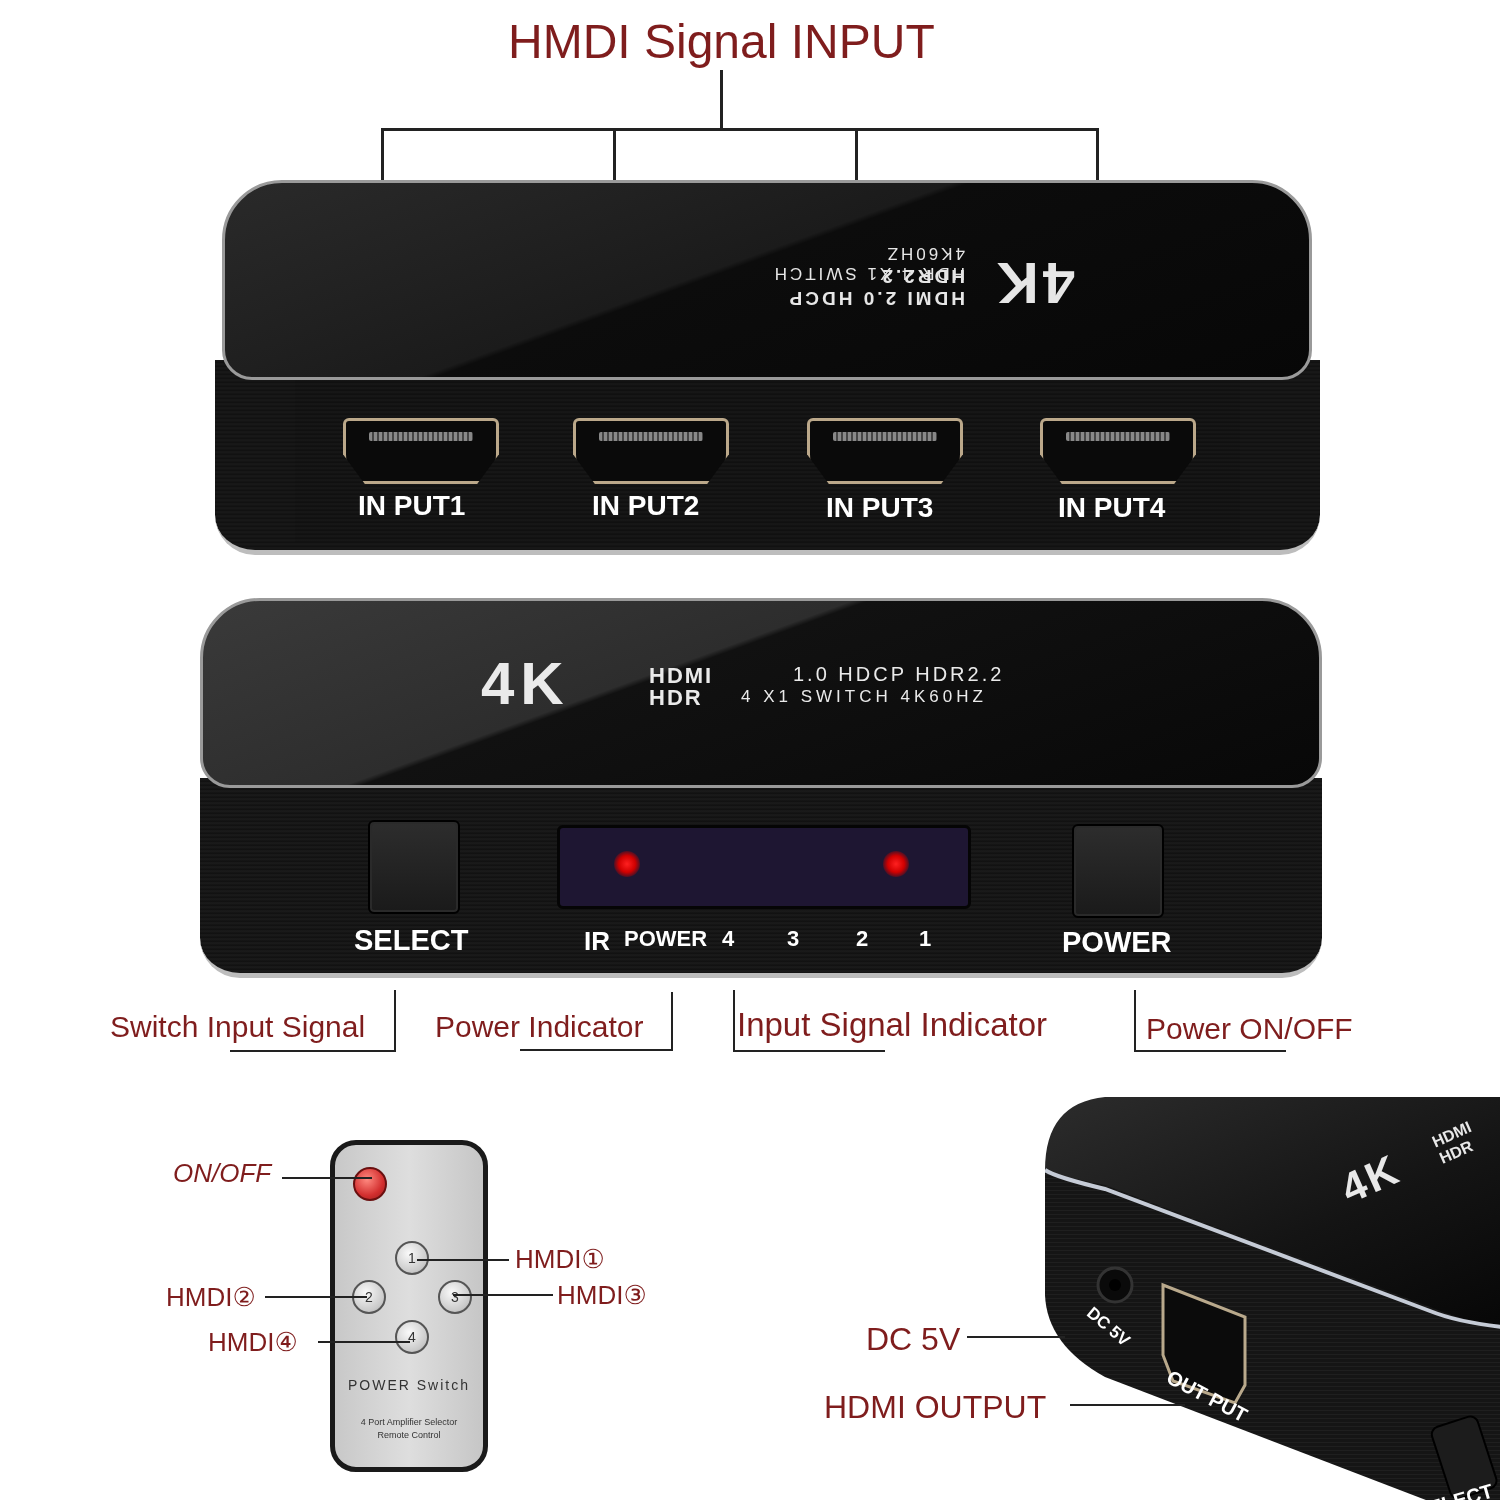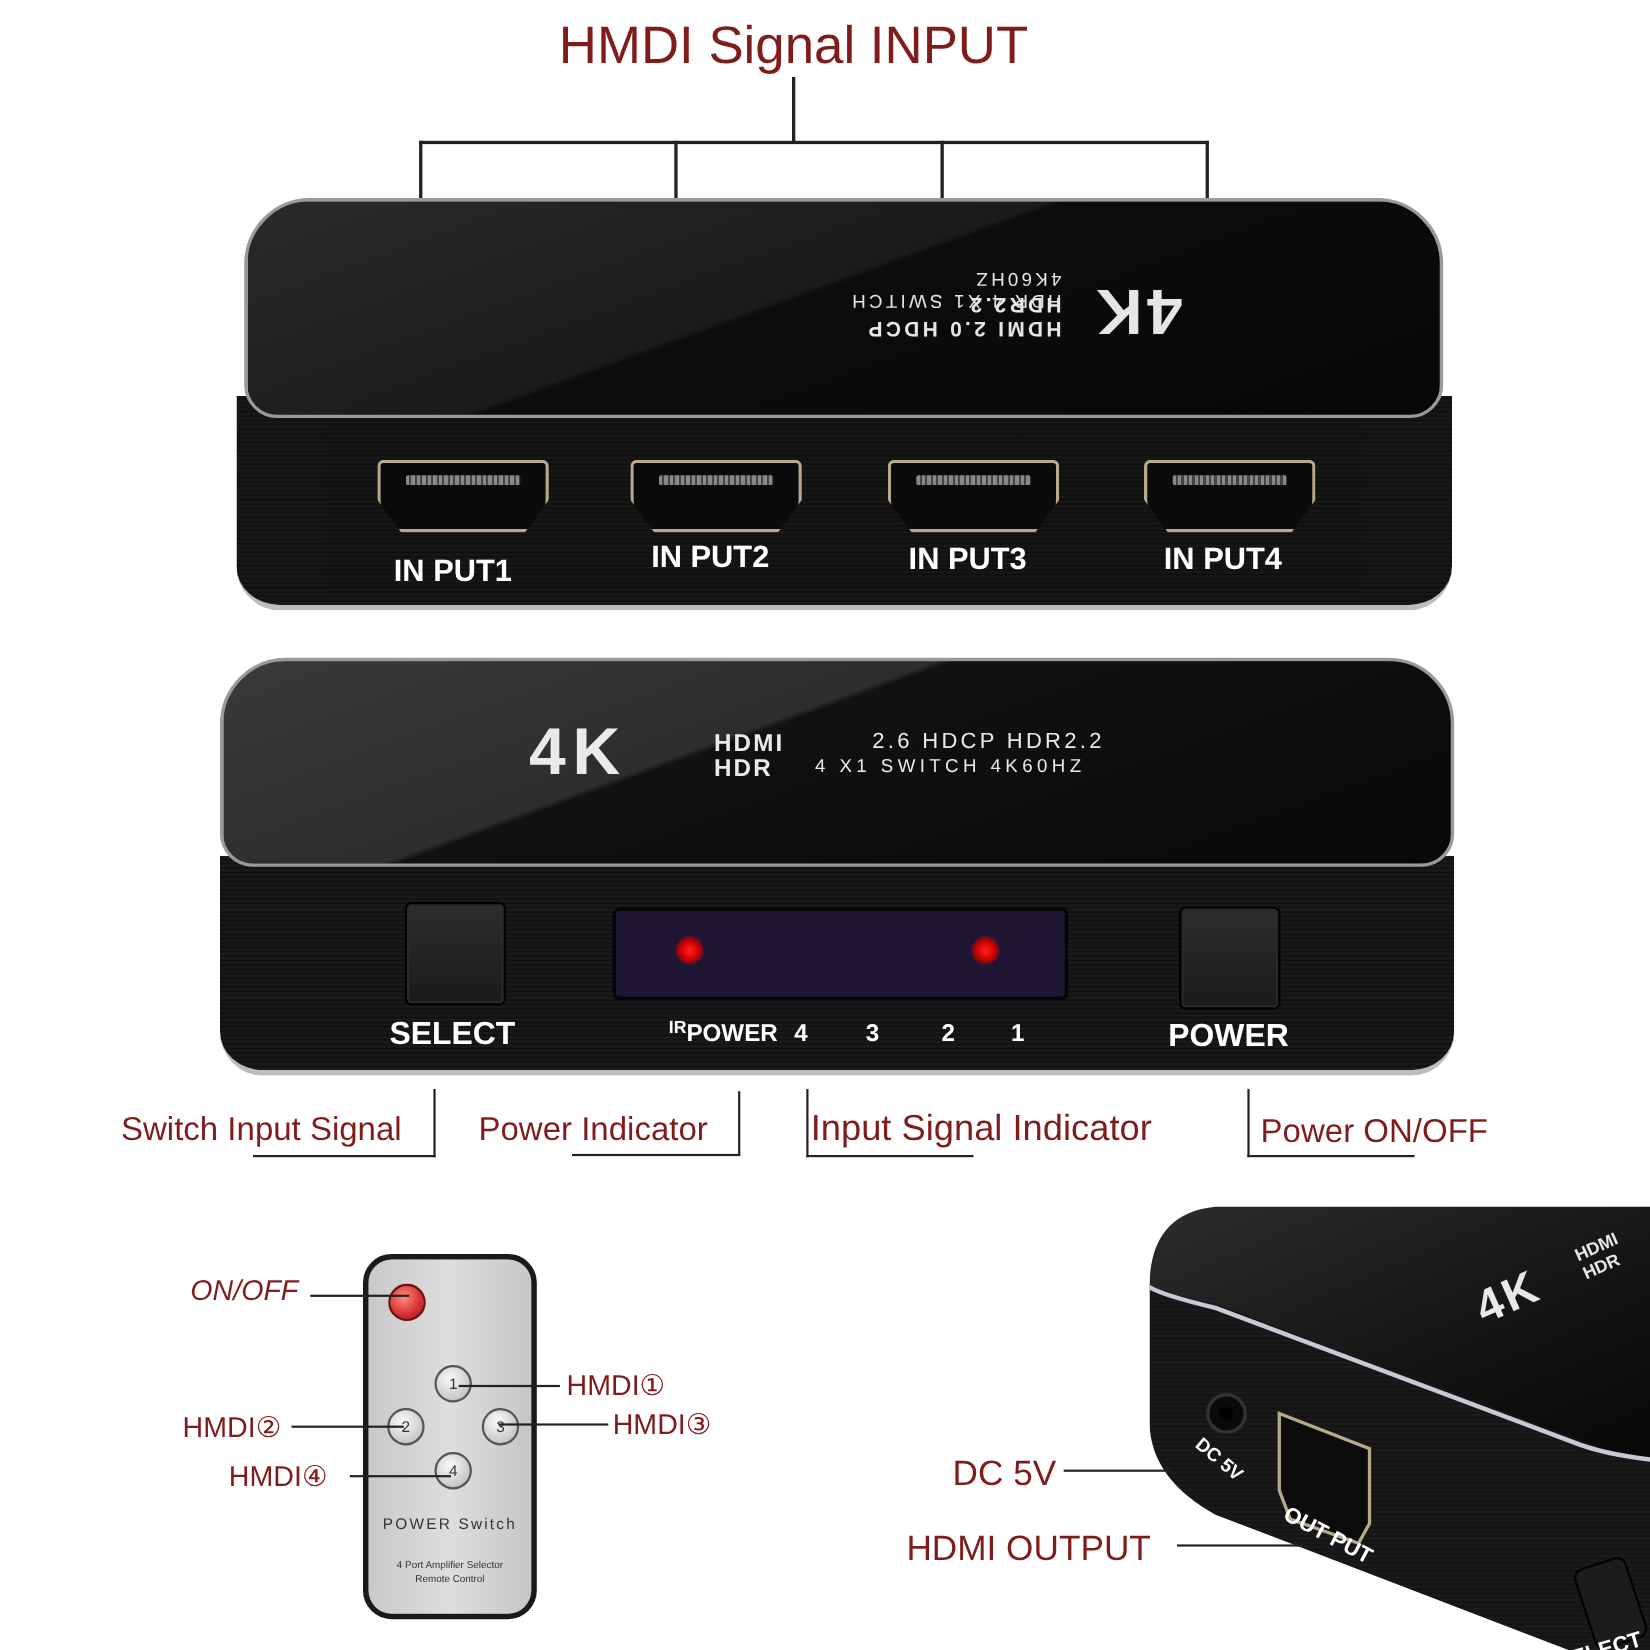--- a/index.html
+++ b/index.html
@@ -76,44 +76,44 @@
   </div>
 <div class="hdmi-port" style="left:807px;top:418px;">
     <div class="shell"></div>
     <div class="pins"></div>
   </div>
 <div class="hdmi-port" style="left:1040px;top:418px;">
     <div class="shell"></div>
     <div class="pins"></div>
   </div>
 
-<div class="port-label" style="left:358px;top:490px;margin-top:13px;">IN PUT1</div>
+<div class="port-label" style="left:358px;top:490px;">IN PUT1</div>
 <div class="port-label" style="left:592px;top:490px;">IN PUT2</div>
 <div class="port-label" style="left:826px;top:492px;">IN PUT3</div>
 <div class="port-label" style="left:1058px;top:492px;">IN PUT4</div>
 
 <div class="abs dev2-face"></div>
 <div class="abs dev2-top">
   <div class="abs" style="left:278px;top:56px;width:620px;height:60px;color:#eaeaea;">
     <span style="position:absolute;left:0;top:-8px;font-size:60px;font-weight:bold;letter-spacing:6px;">4K</span>
     <span style="position:absolute;left:168px;top:6px;font-size:22px;font-weight:bold;letter-spacing:2px;">HDMI</span>
     <span style="position:absolute;left:168px;top:28px;font-size:22px;font-weight:bold;letter-spacing:2px;">HDR</span>
-    <span style="position:absolute;left:312px;top:6px;font-size:20px;letter-spacing:3px;">2.6 HDCP HDR2.2</span>
+    <span style="position:absolute;left:312px;top:6px;font-size:20px;letter-spacing:3px;">1.0 HDCP HDR2.2</span>
     <span style="position:absolute;left:260px;top:30px;font-size:17px;letter-spacing:4px;">4 X1 SWITCH 4K60HZ</span>
   </div>
 </div>
 
 <div class="btn-sq" style="left:368px;top:820px;"></div>
 <div class="panel-label" style="left:354px;top:924px;font-size:29px;">SELECT</div>
 
 <div class="led-window">
   <div class="led" style="left:54px;top:23px;"></div>
   <div class="led" style="left:323px;top:23px;"></div>
 </div>
-<div class="panel-label" style="left:608px;top:926px;font-size:16px;">IR</div>
+<div class="panel-label" style="left:584px;top:926px;font-size:26px;">IR</div>
 <div class="panel-label" style="left:624px;top:926px;font-size:22px;">POWER</div>
 <div class="panel-label" style="left:722px;top:926px;font-size:22px;">4</div>
 <div class="panel-label" style="left:787px;top:926px;font-size:22px;">3</div>
 <div class="panel-label" style="left:856px;top:926px;font-size:22px;">2</div>
 <div class="panel-label" style="left:919px;top:926px;font-size:22px;">1</div>
 
 <div class="btn-sq" style="left:1072px;top:824px;"></div>
 <div class="panel-label" style="left:1062px;top:926px;font-size:29px;">POWER</div>
 
 <div class="line" style="left:394px;top:990px;width:2px;height:62px;"></div>

